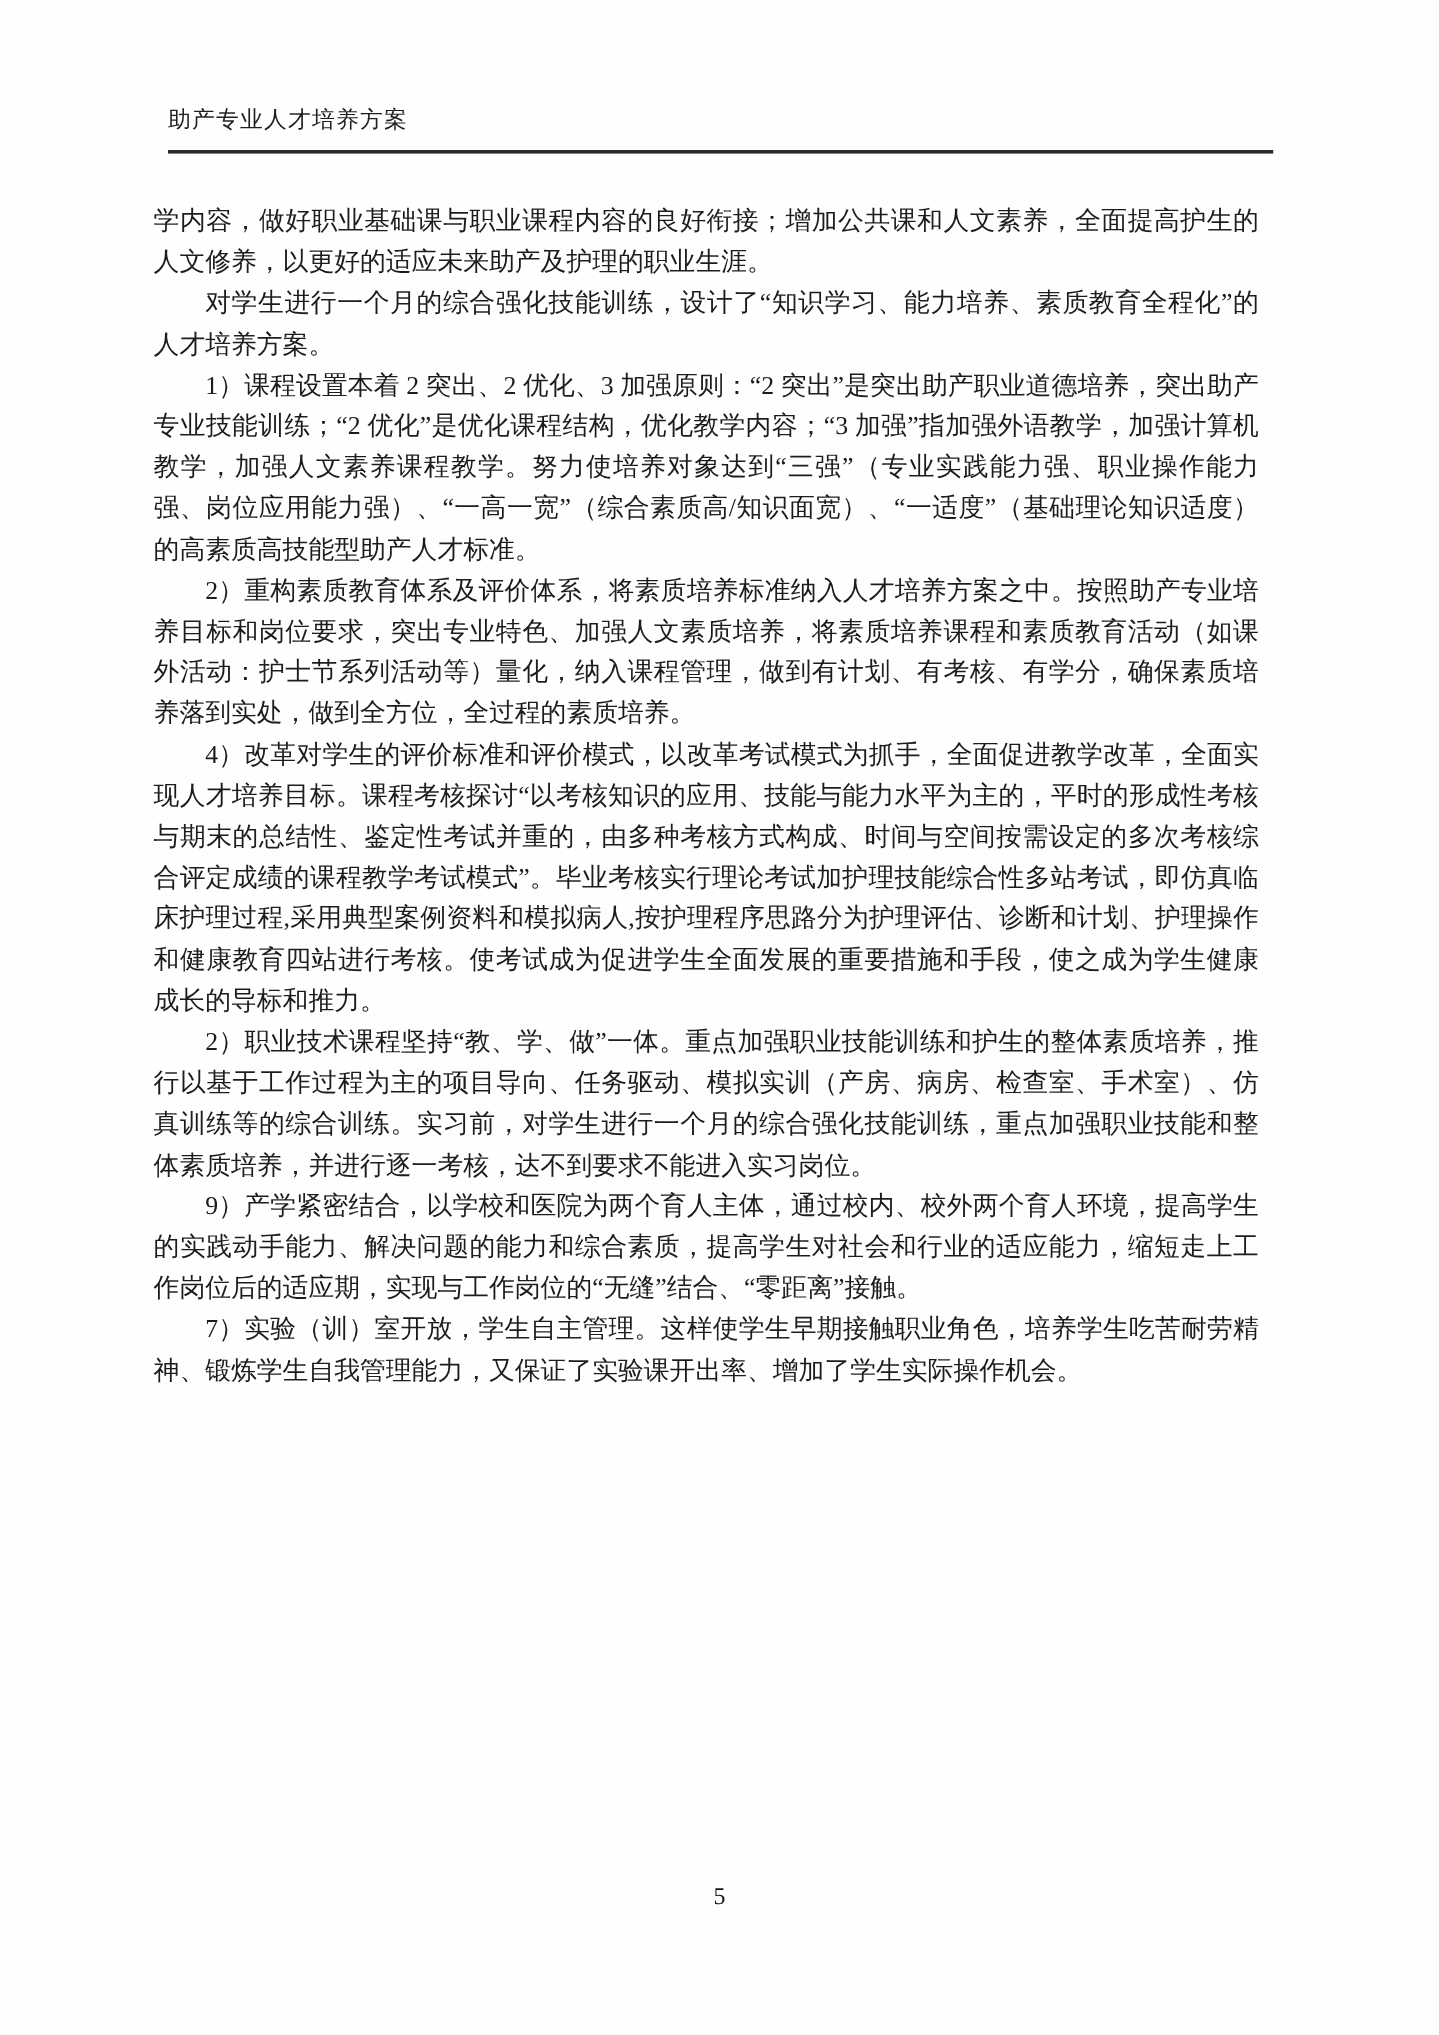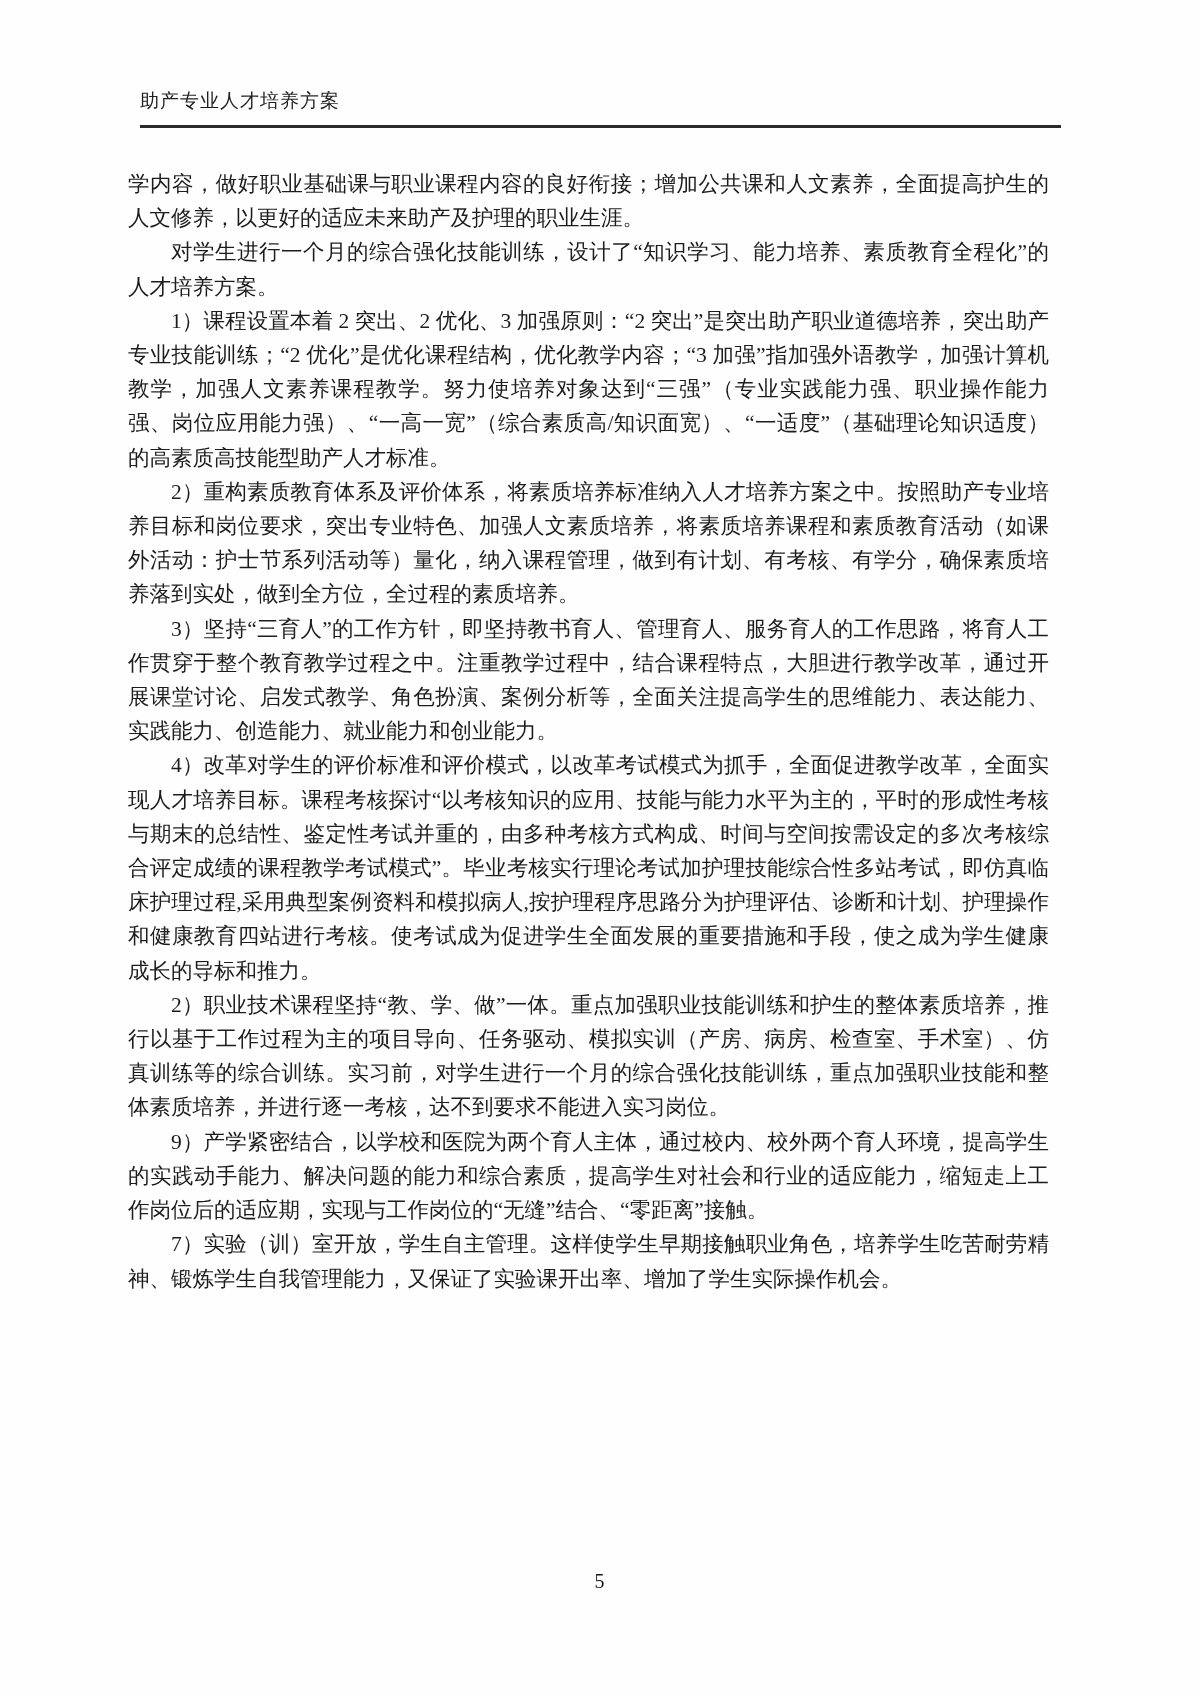--- a/index.html
+++ b/index.html
@@ -71,21 +71,20 @@
 
   <div class="page-header">
     <span class="header-title">助产专业人才培养方案</span>
   </div>
 
   <div class="content">
     <p class="no-indent">学内容，做好职业基础课与职业课程内容的良好衔接；增加公共课和人文素养，全面提高护生的人文修养，以更好的适应未来助产及护理的职业生涯。</p>
     <p>对学生进行一个月的综合强化技能训练，设计了“知识学习、能力培养、素质教育全程化”的人才培养方案。</p>
     <p>1）课程设置本着 2 突出、2 优化、3 加强原则：“2 突出”是突出助产职业道德培养，突出助产专业技能训练；“2 优化”是优化课程结构，优化教学内容；“3 加强”指加强外语教学，加强计算机教学，加强人文素养课程教学。努力使培养对象达到“三强”（专业实践能力强、职业操作能力强、岗位应用能力强）、“一高一宽”（综合素质高/知识面宽）、“一适度”（基础理论知识适度）的高素质高技能型助产人才标准。</p>
     <p>2）重构素质教育体系及评价体系，将素质培养标准纳入人才培养方案之中。按照助产专业培养目标和岗位要求，突出专业特色、加强人文素质培养，将素质培养课程和素质教育活动（如课外活动：护士节系列活动等）量化，纳入课程管理，做到有计划、有考核、有学分，确保素质培养落到实处，做到全方位，全过程的素质培养。</p>
-    <p>3）坚持“三育人”的工作方针，即坚持教书育人、管理育人、服务育人的工作思路，将育人工作贯穿于整个教育教学过程之中。注重教学过程中，结合课程特点，大胆进行教学改革，通过开展课堂讨论、启发式教学、角色扮演、案例分析等，全面关注提高学生的思维能力、表达能力、实践能力、创造能力、就业能力和创业能力。</p>
     <p>4）改革对学生的评价标准和评价模式，以改革考试模式为抓手，全面促进教学改革，全面实现人才培养目标。课程考核探讨“以考核知识的应用、技能与能力水平为主的，平时的形成性考核与期末的总结性、鉴定性考试并重的，由多种考核方式构成、时间与空间按需设定的多次考核综合评定成绩的课程教学考试模式”。毕业考核实行理论考试加护理技能综合性多站考试，即仿真临床护理过程,采用典型案例资料和模拟病人,按护理程序思路分为护理评估、诊断和计划、护理操作和健康教育四站进行考核。使考试成为促进学生全面发展的重要措施和手段，使之成为学生健康成长的导标和推力。</p>
     <p>2）职业技术课程坚持“教、学、做”一体。重点加强职业技能训练和护生的整体素质培养，推行以基于工作过程为主的项目导向、任务驱动、模拟实训（产房、病房、检查室、手术室）、仿真训练等的综合训练。实习前，对学生进行一个月的综合强化技能训练，重点加强职业技能和整体素质培养，并进行逐一考核，达不到要求不能进入实习岗位。</p>
     <p>9）产学紧密结合，以学校和医院为两个育人主体，通过校内、校外两个育人环境，提高学生的实践动手能力、解决问题的能力和综合素质，提高学生对社会和行业的适应能力，缩短走上工作岗位后的适应期，实现与工作岗位的“无缝”结合、“零距离”接触。</p>
     <p>7）实验（训）室开放，学生自主管理。这样使学生早期接触职业角色，培养学生吃苦耐劳精神、锻炼学生自我管理能力，又保证了实验课开出率、增加了学生实际操作机会。</p>
   </div>
 
   <div class="page-number">5</div>
 
 </div>
 

